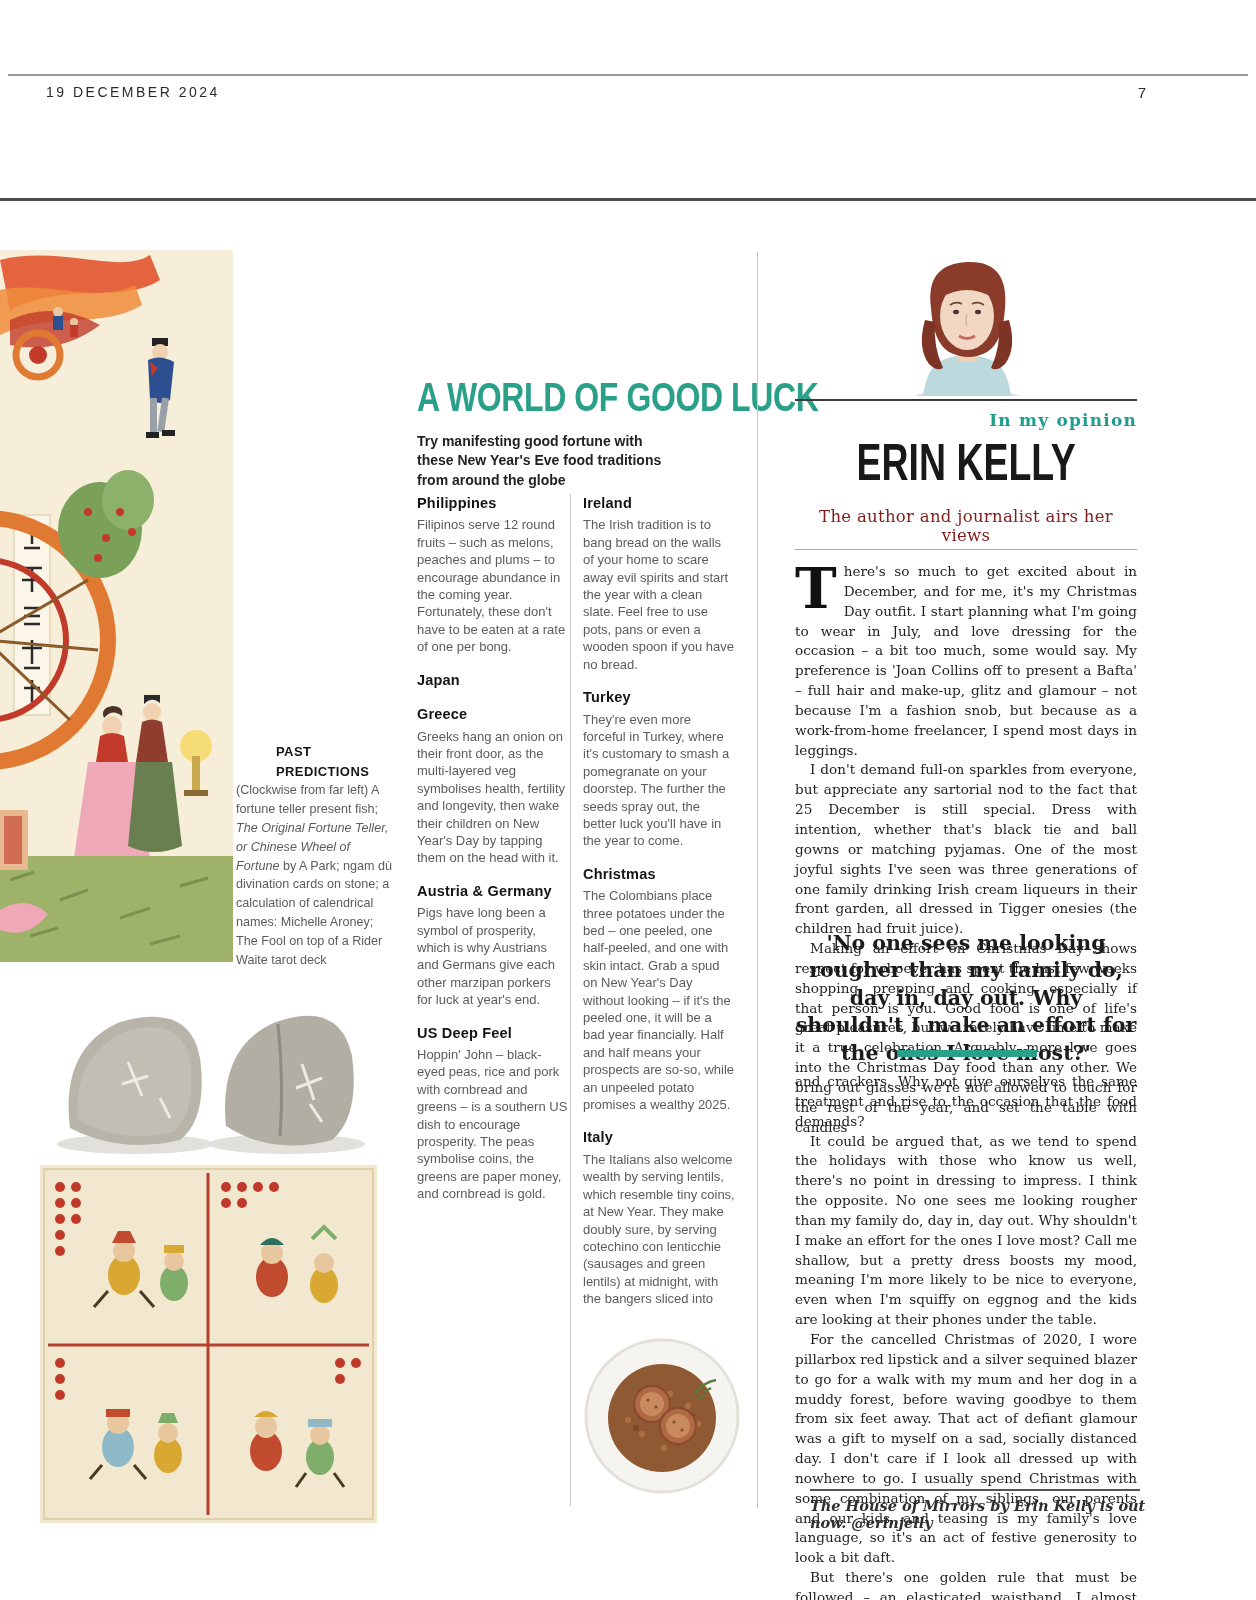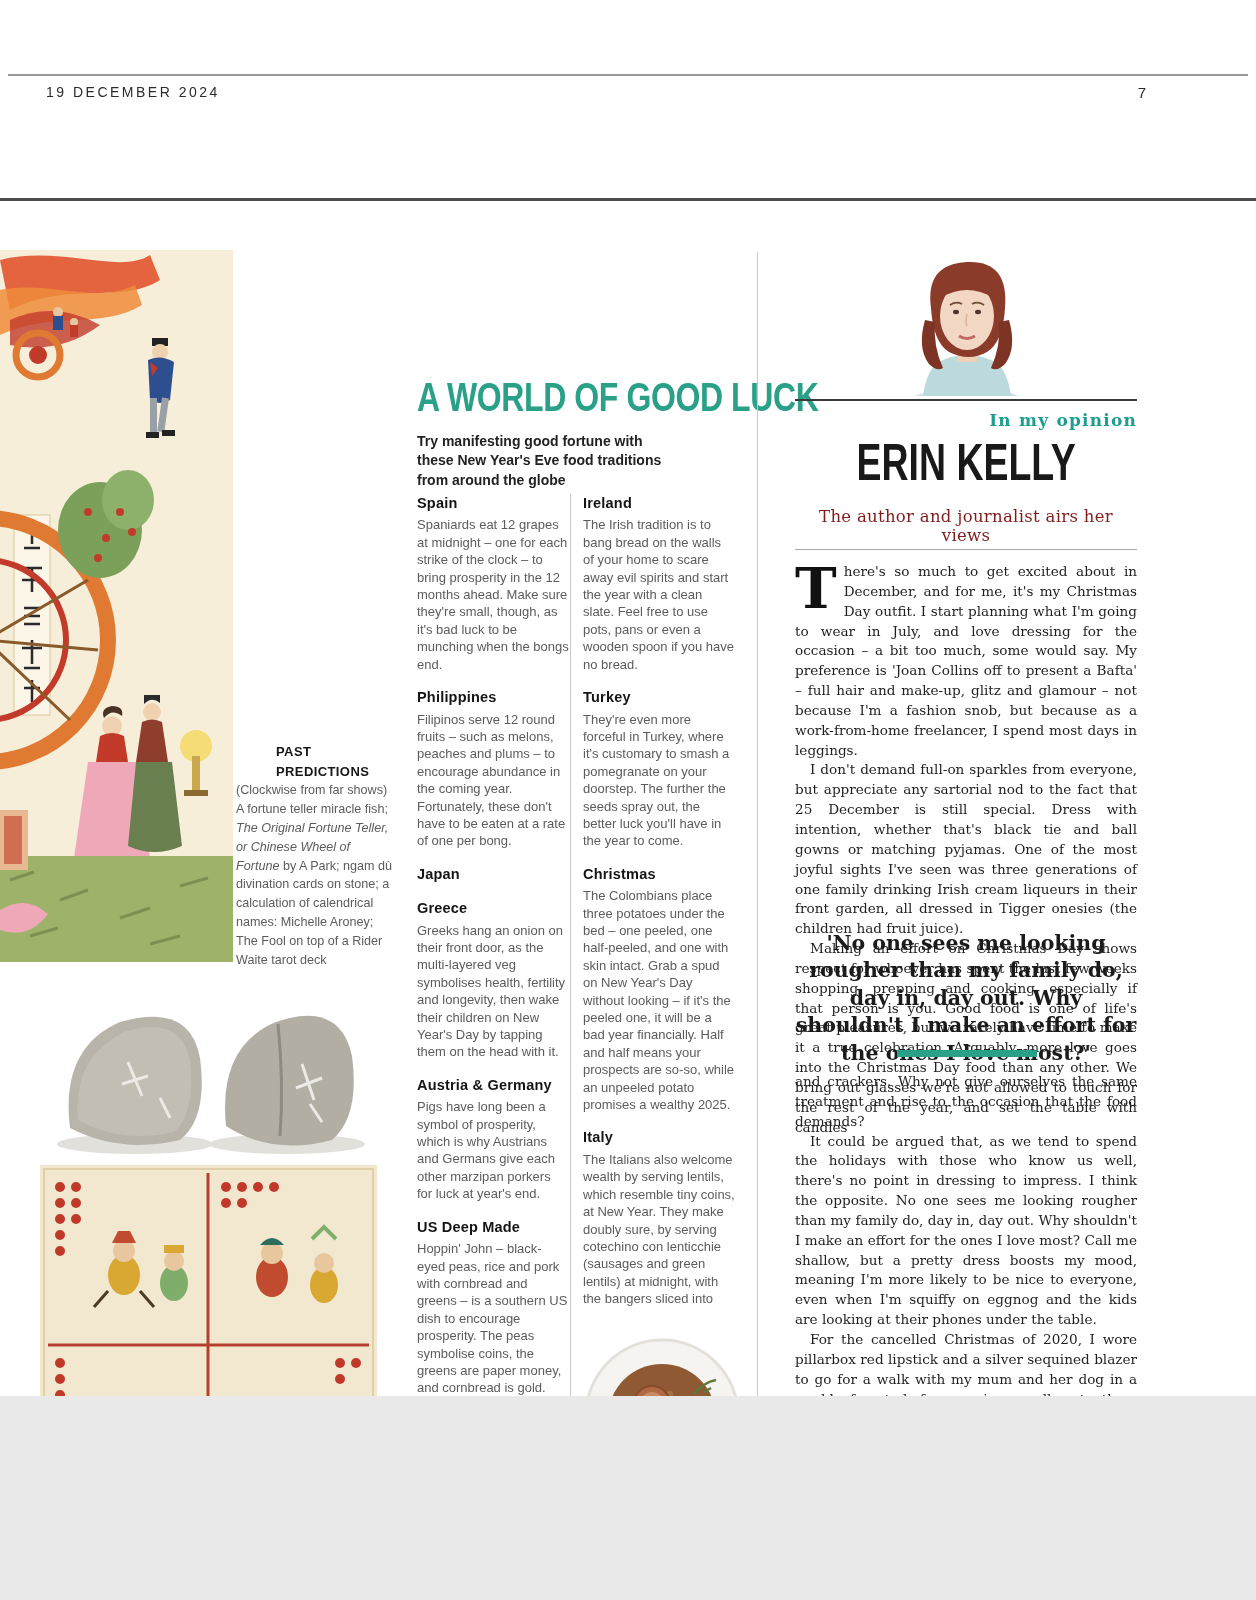--- a/index.html
+++ b/index.html
@@ -1,16 +1,16 @@
 <!DOCTYPE html>
 <html><head>
 <meta charset="utf-8">
 <style>
   html,body{margin:0;padding:0;background:#e9e9e9;}
-  .page{position:relative;width:1256px;height:1396px;background:#ffffff;margin:0 auto;
+  .page{position:relative;width:1256px;height:1600px;background:#ffffff;margin:0 auto;
         font-family:"Liberation Sans",sans-serif;overflow:hidden;}
   .abs{position:absolute;}
   
   .rule-top{left:8px;right:8px;top:74px;height:2px;background:#9a9a9a;}
   .date{left:46px;top:84px;font-size:14px;letter-spacing:2.5px;color:#2b2b2b;}
   .pagenum{right:110px;top:84px;font-size:15px;color:#2b2b2b;}
   .rule-main{left:0;right:0;top:198px;height:3px;background:#4d4d4d;}
   
   .caption{left:236px;top:742px;width:158px;font-size:12.6px;line-height:1.5;color:#5c5c5c;}
   .caption .cap-title{font-weight:bold;color:#161616;letter-spacing:.4px;font-size:13px;padding-left:40px;}
@@ -140,21 +140,21 @@
       <line x1="30" y1="686" x2="58" y2="678"></line>
         <line x1="150" y1="694" x2="180" y2="686"></line>
     </g>
     <path d="M0,660 q26,-16 48,4 q-20,26 -48,16 Z" fill="#efa8b8"></path>
     <rect x="0" y="560" width="28" height="60" fill="#e8b890"></rect>
     <rect x="4" y="566" width="18" height="48" fill="#c23a2a" opacity=".6"></rect>
   </svg>
 
   <div class="abs caption">
     <div class="cap-title">PAST PREDICTIONS</div>
-    <span>(Clockwise from far shows) A fortune teller miracle fish; </span><i>The Original Fortune Teller, or Chinese Wheel of Fortune</i><span> by A Park; ngam dù divination cards on stone; a calculation of calendrical names: Michelle Aroney; The Fool on top of a Rider Waite tarot deck</span>
+    <span>(Clockwise from far left) A fortune teller present fish; </span><i>The Original Fortune Teller, or Chinese Wheel of Fortune</i><span> by A Park; ngam dù divination cards on stone; a calculation of calendrical names: Michelle Aroney; The Fool on top of a Rider Waite tarot deck</span>
   </div>
 
   <svg class="abs img stones" viewBox="0 0 332 152">
     <rect width="332" height="152" fill="#ffffff"></rect>
     <ellipse cx="95" cy="136" rx="78" ry="10" fill="#e2e0db"></ellipse>
     <ellipse cx="247" cy="136" rx="78" ry="10" fill="#e2e0db"></ellipse>
     <path d="M30,120 Q20,40 80,14 Q150,-6 160,50 Q168,110 140,132 Q80,146 30,120Z" fill="#b8b4aa"></path>
     <path d="M38,112 Q32,50 84,24 Q140,6 150,52 Q156,104 134,124 Q82,136 38,112Z" fill="#c6c2b8" opacity=".7"></path>
     <g stroke="#eceae4" stroke-width="3" fill="none">
       <path d="M88,54 l14,34 M82,76 l26,-8"></path>
@@ -233,40 +233,36 @@
     </g>
   </svg>
 
   <div class="abs gl-title">A WORLD OF GOOD LUCK</div>
   <div class="abs gl-intro">Try manifesting good fortune with these New Year's Eve food traditions from around the globe</div>
   <div class="abs vdiv vdiv1"></div>
   <div class="abs vdiv vdiv2"></div>
 
   <div class="abs gl-col gl-colA">
     <div class="gl-sec">
-      <h3>Spain</h3>
-      <div>Spaniards eat 12 grapes at midnight – one for each strike of the clock – to bring prosperity in the 12 months ahead. Make sure they're small, though, as it's bad luck to be munching when the bongs end.</div>
-    </div>
-    <div class="gl-sec">
       <h3>Philippines</h3>
       <div>Filipinos serve 12 round fruits – such as melons, peaches and plums – to encourage abundance in the coming year. Fortunately, these don't have to be eaten at a rate of one per bong.</div>
     </div>
     <div class="gl-sec">
       <h3>Japan</h3>
     </div>
     <div class="gl-sec">
       <h3>Greece</h3>
       <div>Greeks hang an onion on their front door, as the multi-layered veg symbolises health, fertility and longevity, then wake their children on New Year's Day by tapping them on the head with it.</div>
     </div>
     <div class="gl-sec">
       <h3>Austria &amp; Germany</h3>
       <div>Pigs have long been a symbol of prosperity, which is why Austrians and Germans give each other marzipan porkers for luck at year's end.</div>
     </div>
     <div class="gl-sec">
-      <h3>US Deep Made</h3>
+      <h3>US Deep Feel</h3>
       <div>Hoppin' John – black-eyed peas, rice and pork with cornbread and greens – is a southern US dish to encourage prosperity. The peas symbolise coins, the greens are paper money, and cornbread is gold.</div>
     </div>
   </div>
 
   <div class="abs gl-col gl-colB">
     <div class="gl-sec">
       <h3>Ireland</h3>
       <div>The Irish tradition is to bang bread on the walls of your home to scare away evil spirits and start the year with a clean slate. Feel free to use pots, pans or even a wooden spoon if you have no bread.</div>
     </div>
     <div class="gl-sec">

